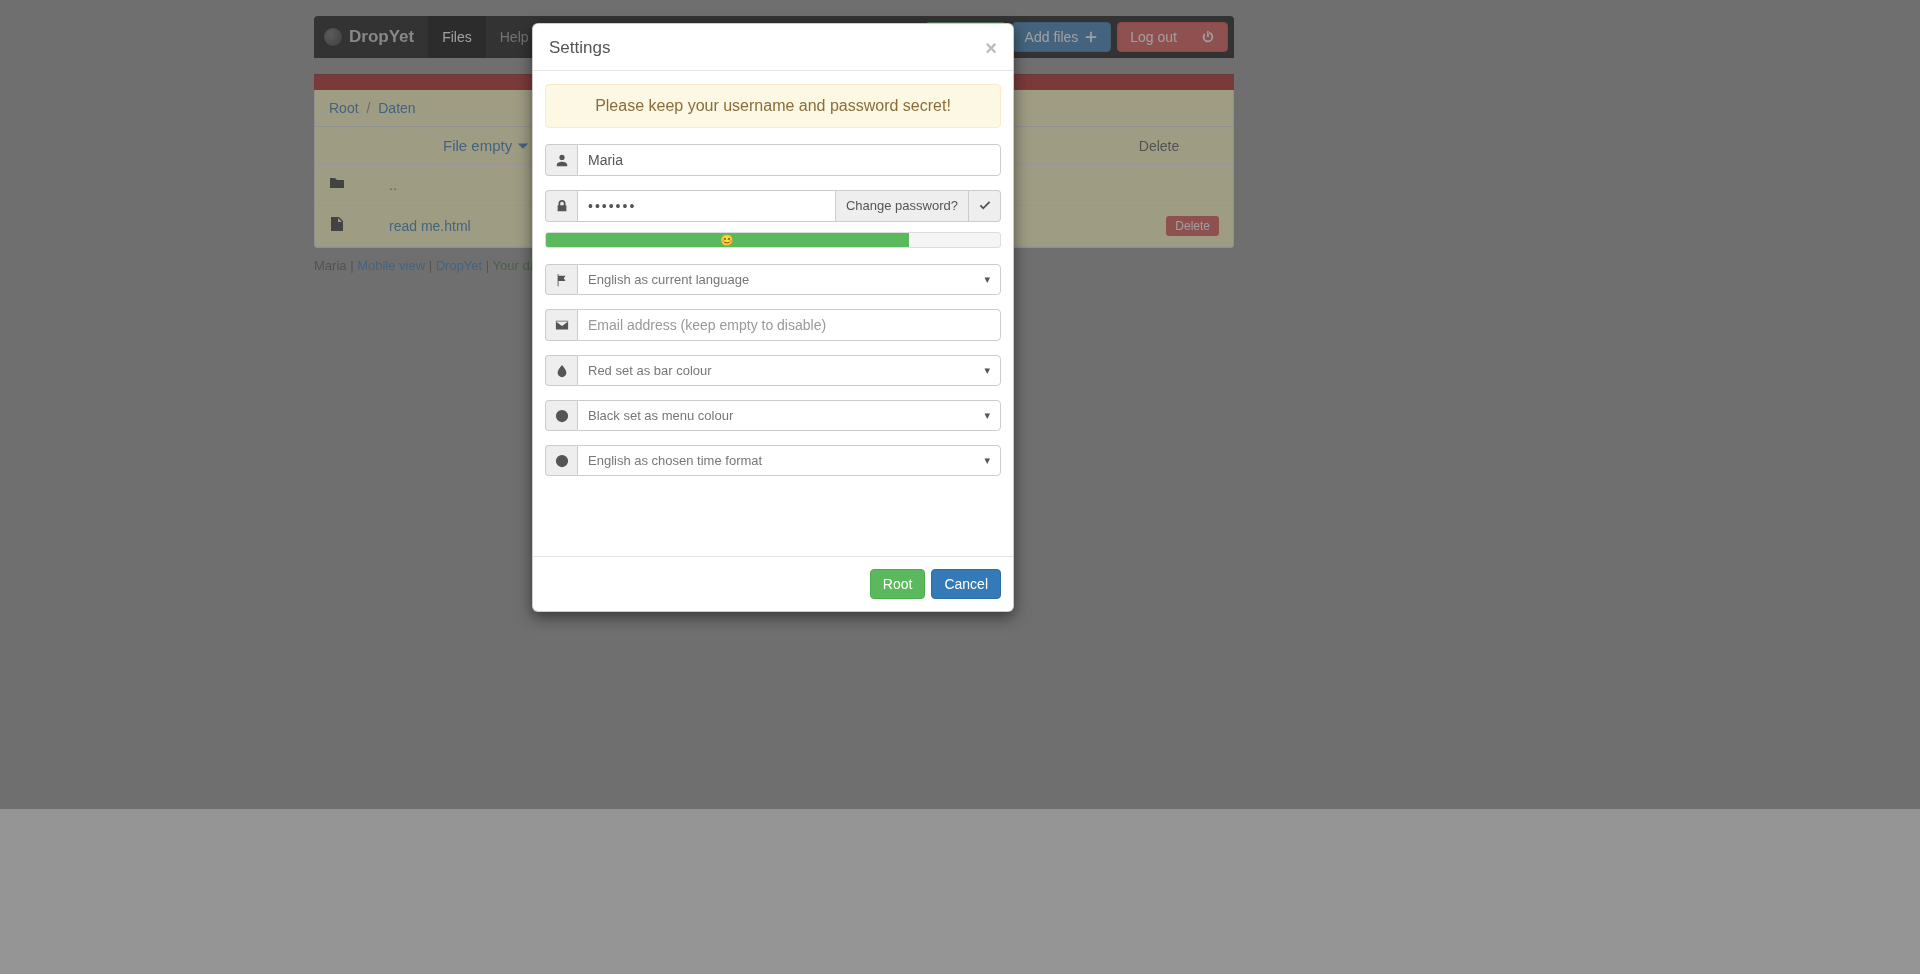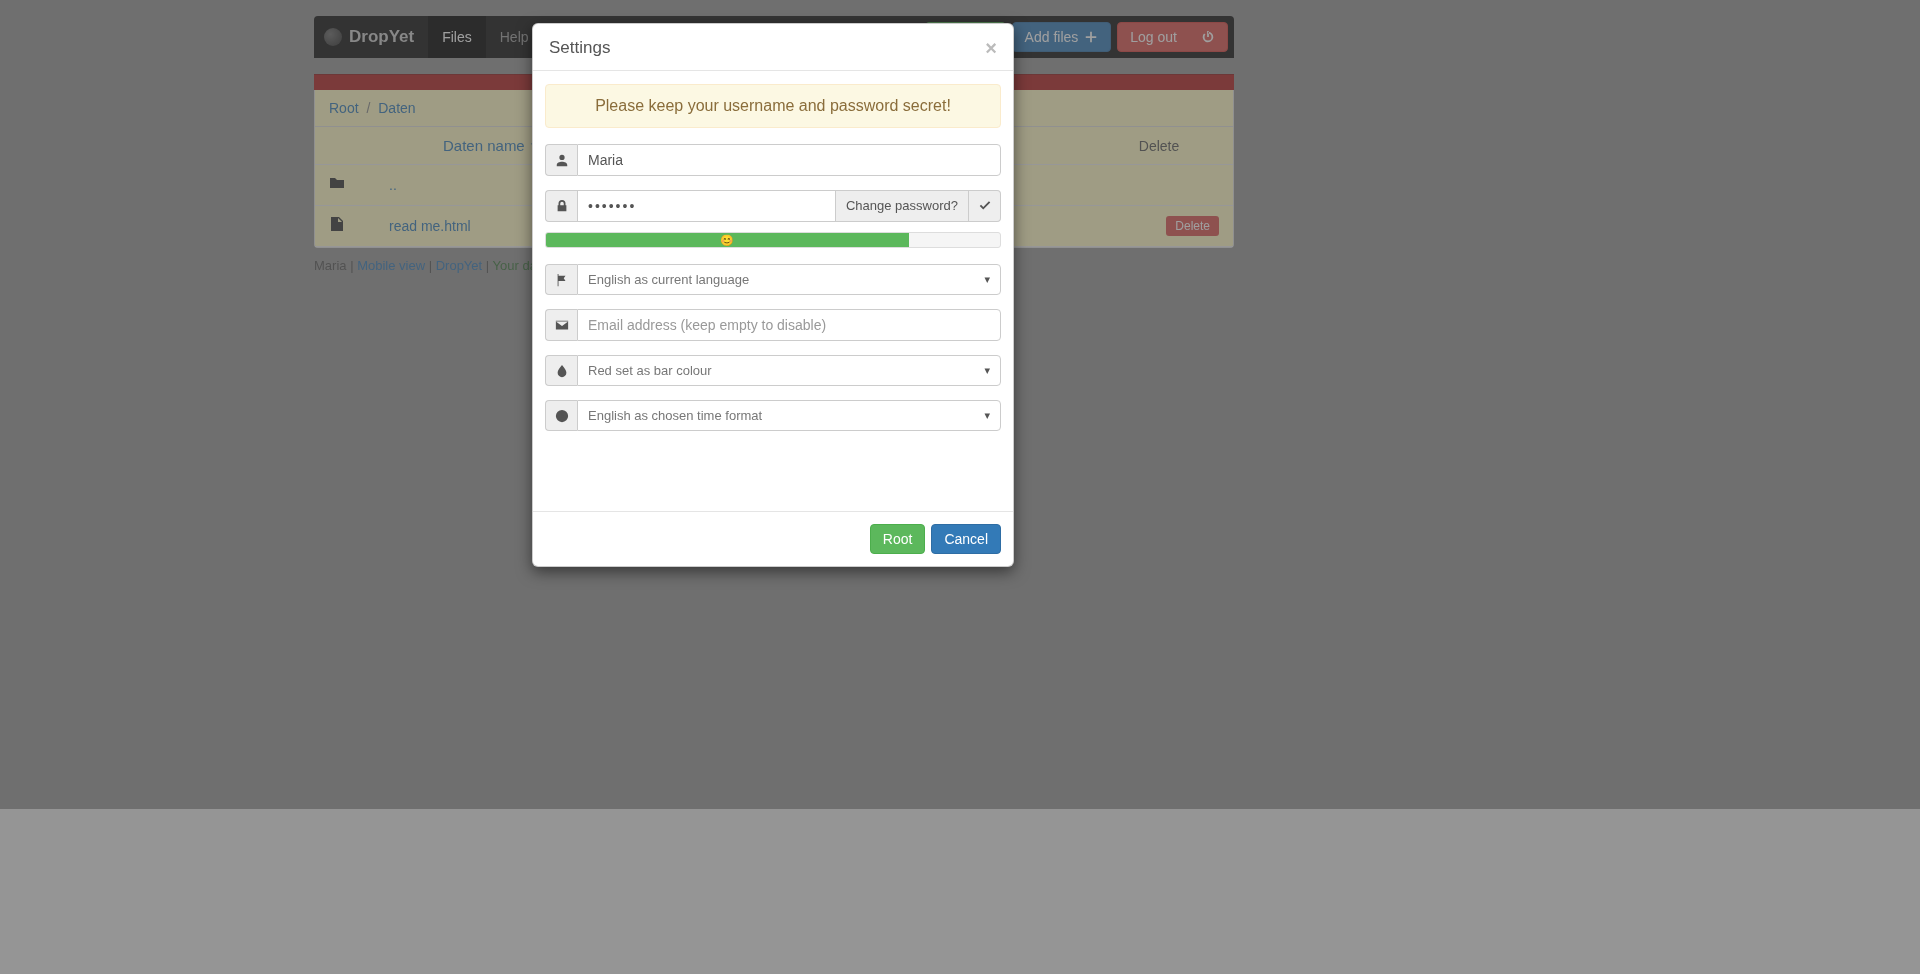--- a/index.html
+++ b/index.html
@@ -169,21 +169,21 @@
     <div class="content">
       <div class="breadcrumb">
         <a>Root</a>
         <span class="sep">/</span>
         <a>Daten</a>
       </div>
 
       <div class="filehead">
         <div></div>
         <div class="name">
-          <span>Daten name</span>
+          <span>File empty</span>
           <svg class="icon" viewBox="0 0 16 16">
               <path d="M2 5l6 6 6-6z"></path>
             </svg>
         </div>
         <div class="del">Delete</div>
       </div>
 
       <div class="filerow">
         <div class="iconcell">
           <svg class="icon" viewBox="0 0 16 16" style="width:16px;height:16px">
@@ -282,20 +282,31 @@
         <div class="addon">
           <svg class="icon" viewBox="0 0 16 16">
               <path d="M8 1c3 4 5 6 5 9a5 5 0 01-10 0c0-3 2-5 5-9z"></path>
             </svg>
         </div>
         <div class="field select">
             <span>Red set as bar colour</span>
           </div>
       </div>
 
+      <div class="input-group">
+        <div class="addon">
+          <svg class="icon" viewBox="0 0 16 16">
+              <circle cx="8" cy="8" r="6" fill="none" stroke="currentColor" stroke-width="2"></circle>
+              <path d="M8 2a6 6 0 010 12z"></path>
+            </svg>
+        </div>
+        <div class="field select">
+            <span>Black set as menu colour</span>
+          </div>
+      </div>
 
       <div class="input-group" style="margin-bottom:0">
         <div class="addon">
           <svg class="icon" viewBox="0 0 16 16">
               <circle cx="8" cy="8" r="6" fill="none" stroke="currentColor" stroke-width="2"></circle>
               <path d="M8 4v4l3 2" stroke="currentColor" stroke-width="2" fill="none"></path>
             </svg>
         </div>
         <div class="field select">
             <span>English as chosen time format</span>

